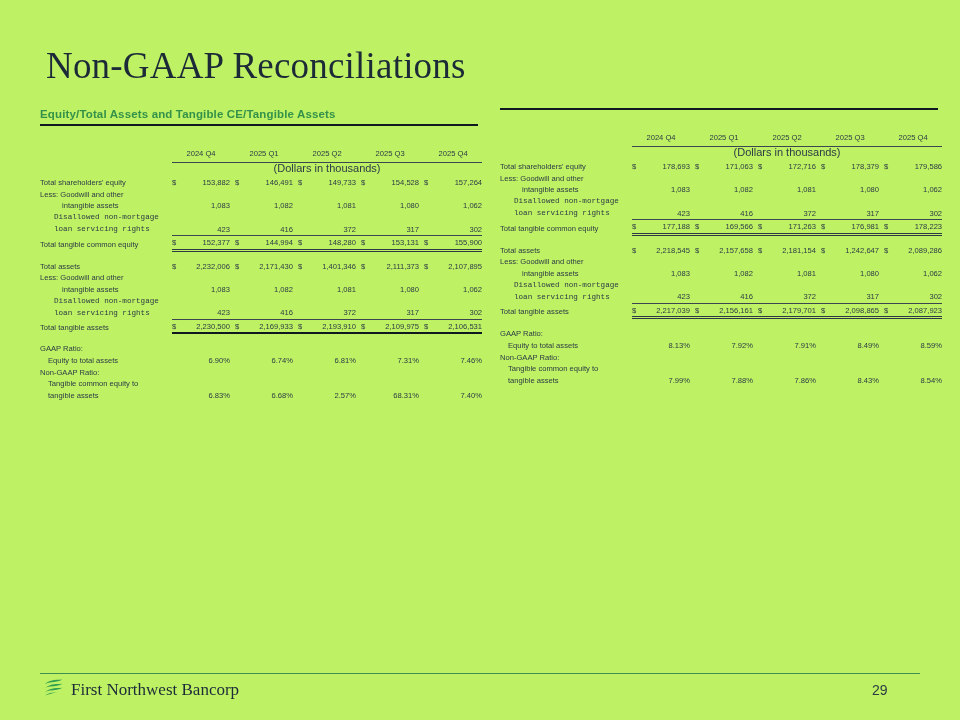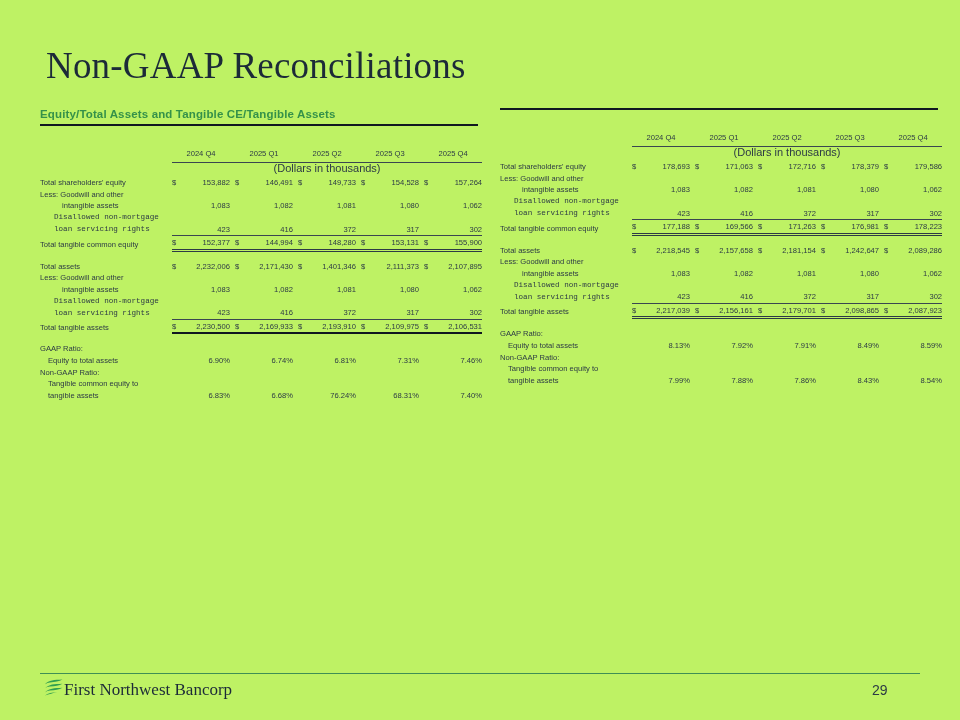--- a/index.html
+++ b/index.html
@@ -103,20 +103,21 @@
     top: 673px;
     width: 880px;
     border-bottom: 1px solid #3f8f55;
   }
   .logo {
     position: absolute;
     left: 44px;
     top: 679px;
     display: flex;
     align-items: center;
+    gap: 7px;
   }
   .logo-text {
     font-family: "Liberation Serif", serif;
     font-size: 17px;
     color: #1c2a38;
     white-space: nowrap;
   }
   .page-num {
     position: absolute;
     left: 872px;
@@ -458,21 +459,21 @@
           </tr>
           <tr>
             <td class="label ind3">tangible assets</td>
             <td class="sym"></td>
             <td class="num">6.83%</td>
             <td class="gap"></td>
             <td class="sym"></td>
             <td class="num">6.68%</td>
             <td class="gap"></td>
             <td class="sym"></td>
-            <td class="num">76.24%</td>
+            <td class="num">2.57%</td>
             <td class="gap"></td>
             <td class="sym"></td>
             <td class="num">68.31%</td>
             <td class="gap"></td>
             <td class="sym"></td>
             <td class="num">7.40%</td>
           </tr>
         </tbody>
     </table>
   </div>

